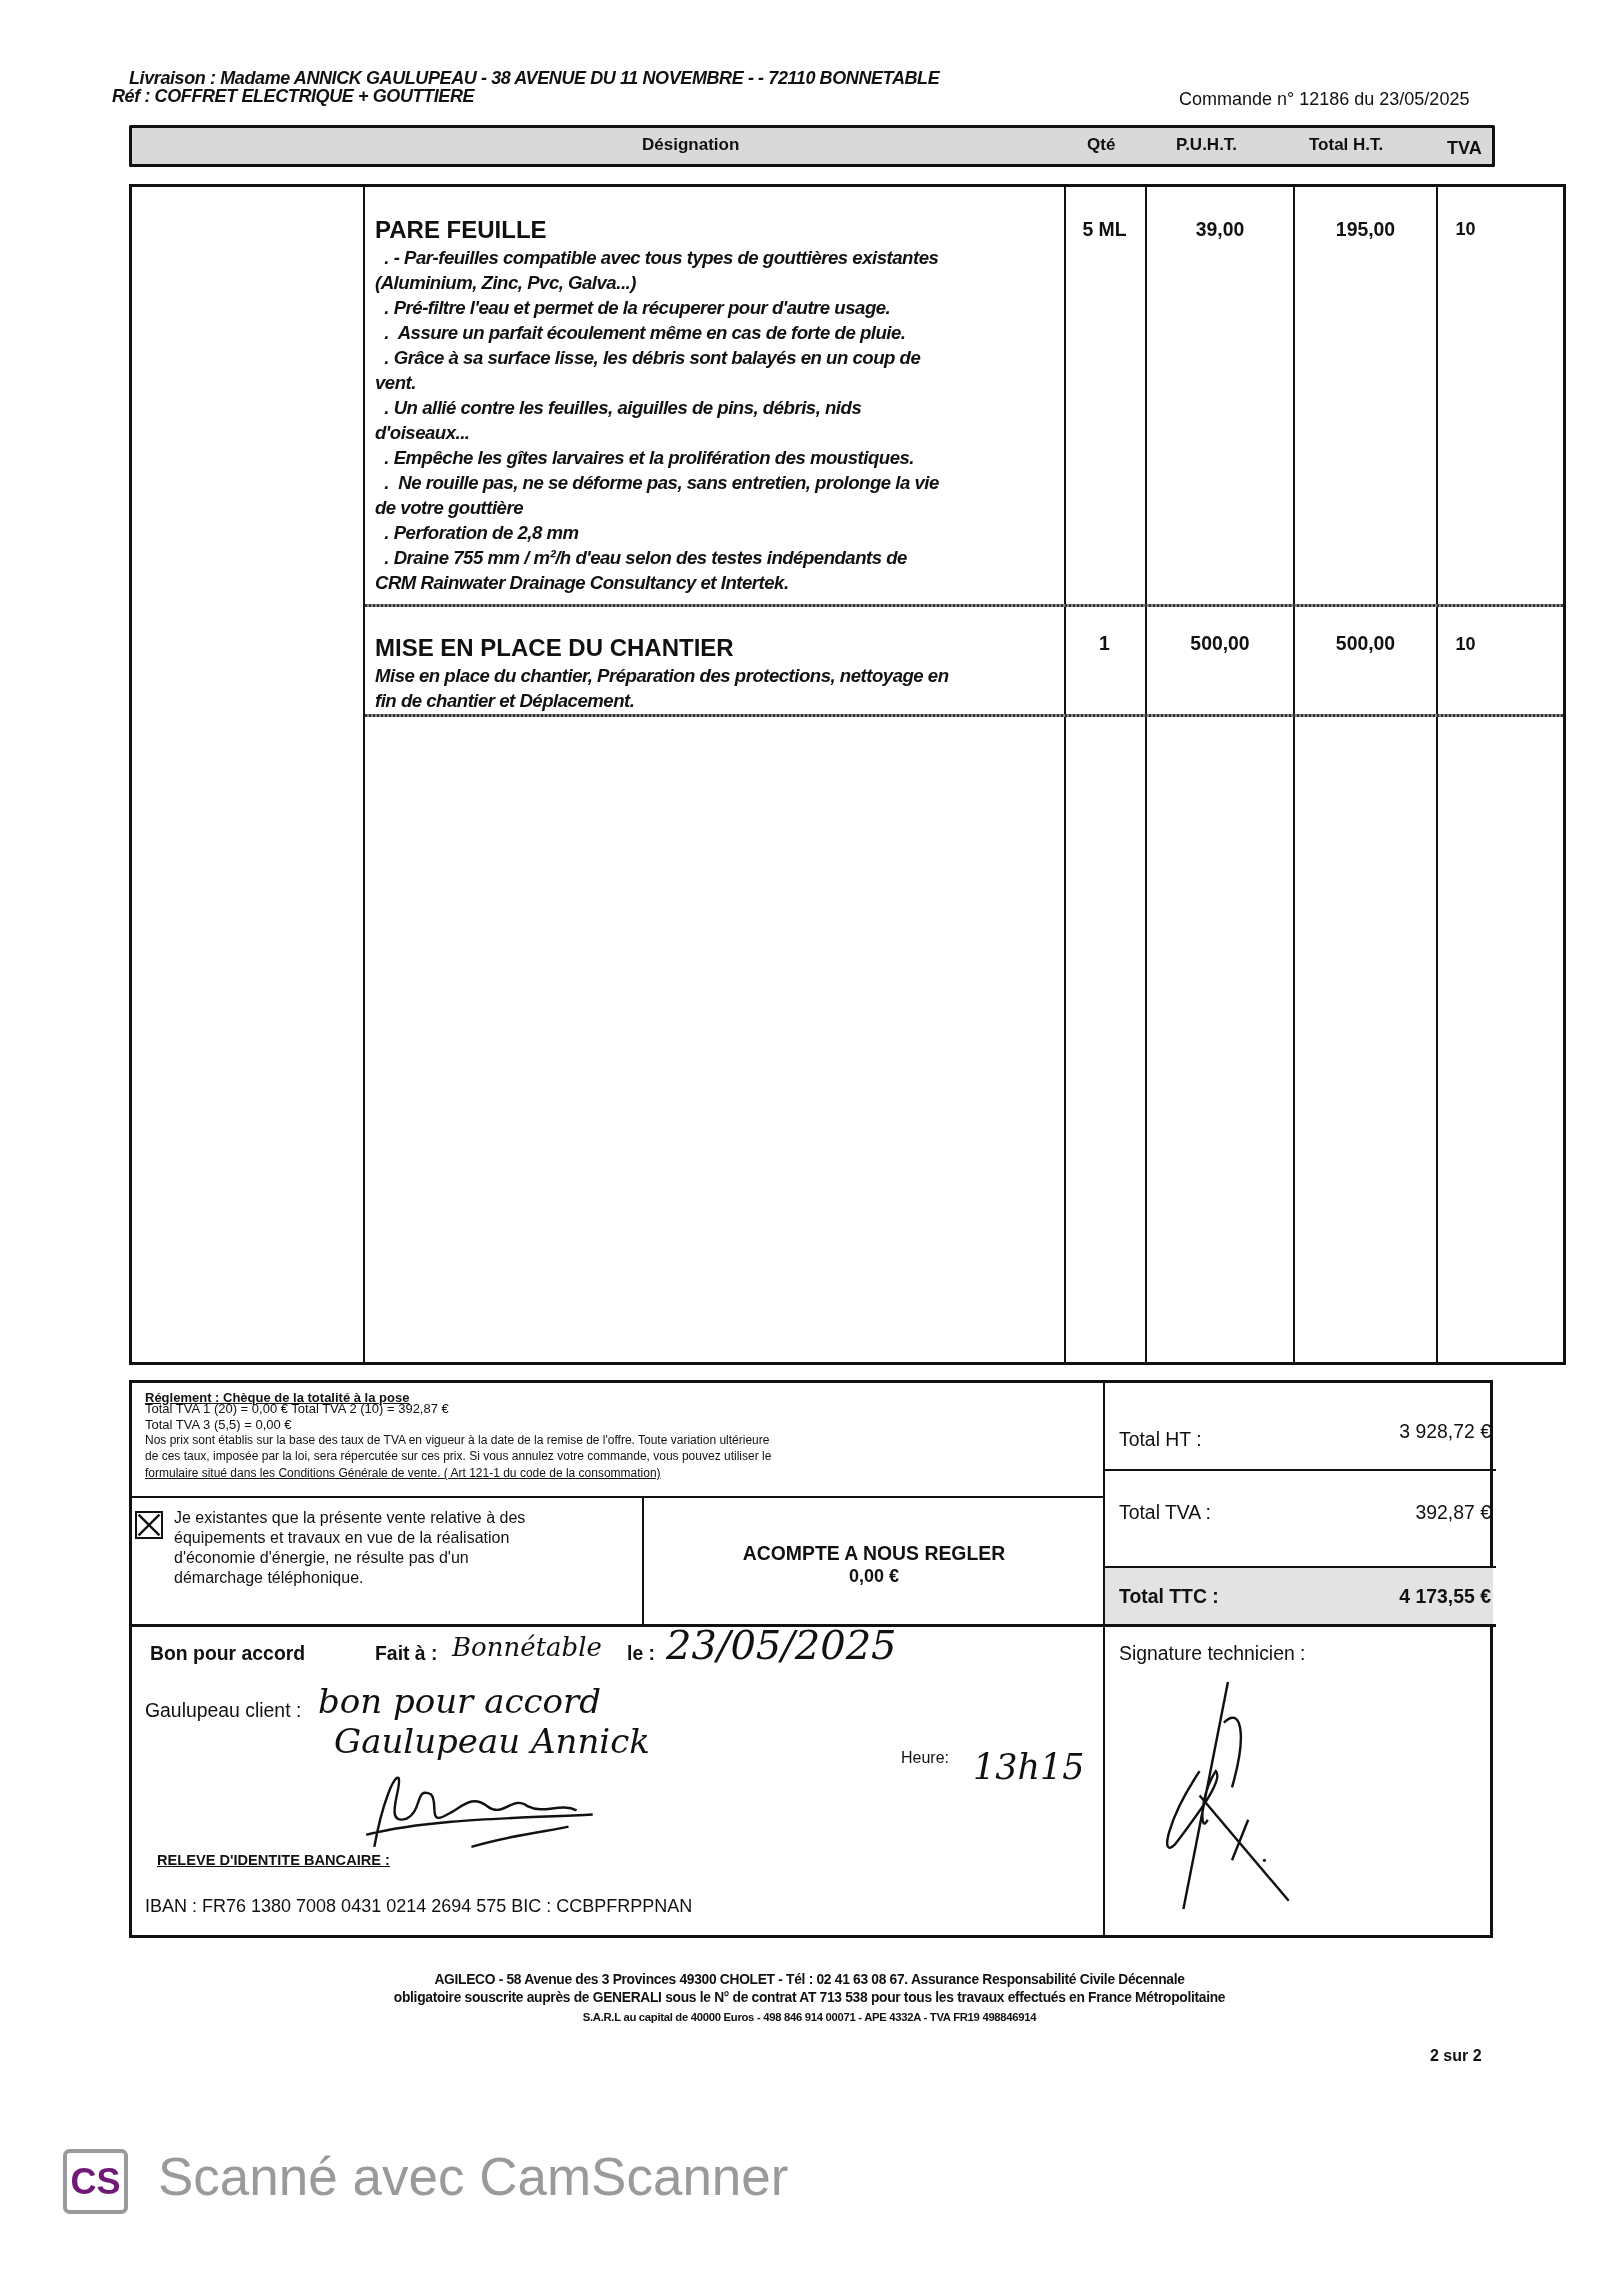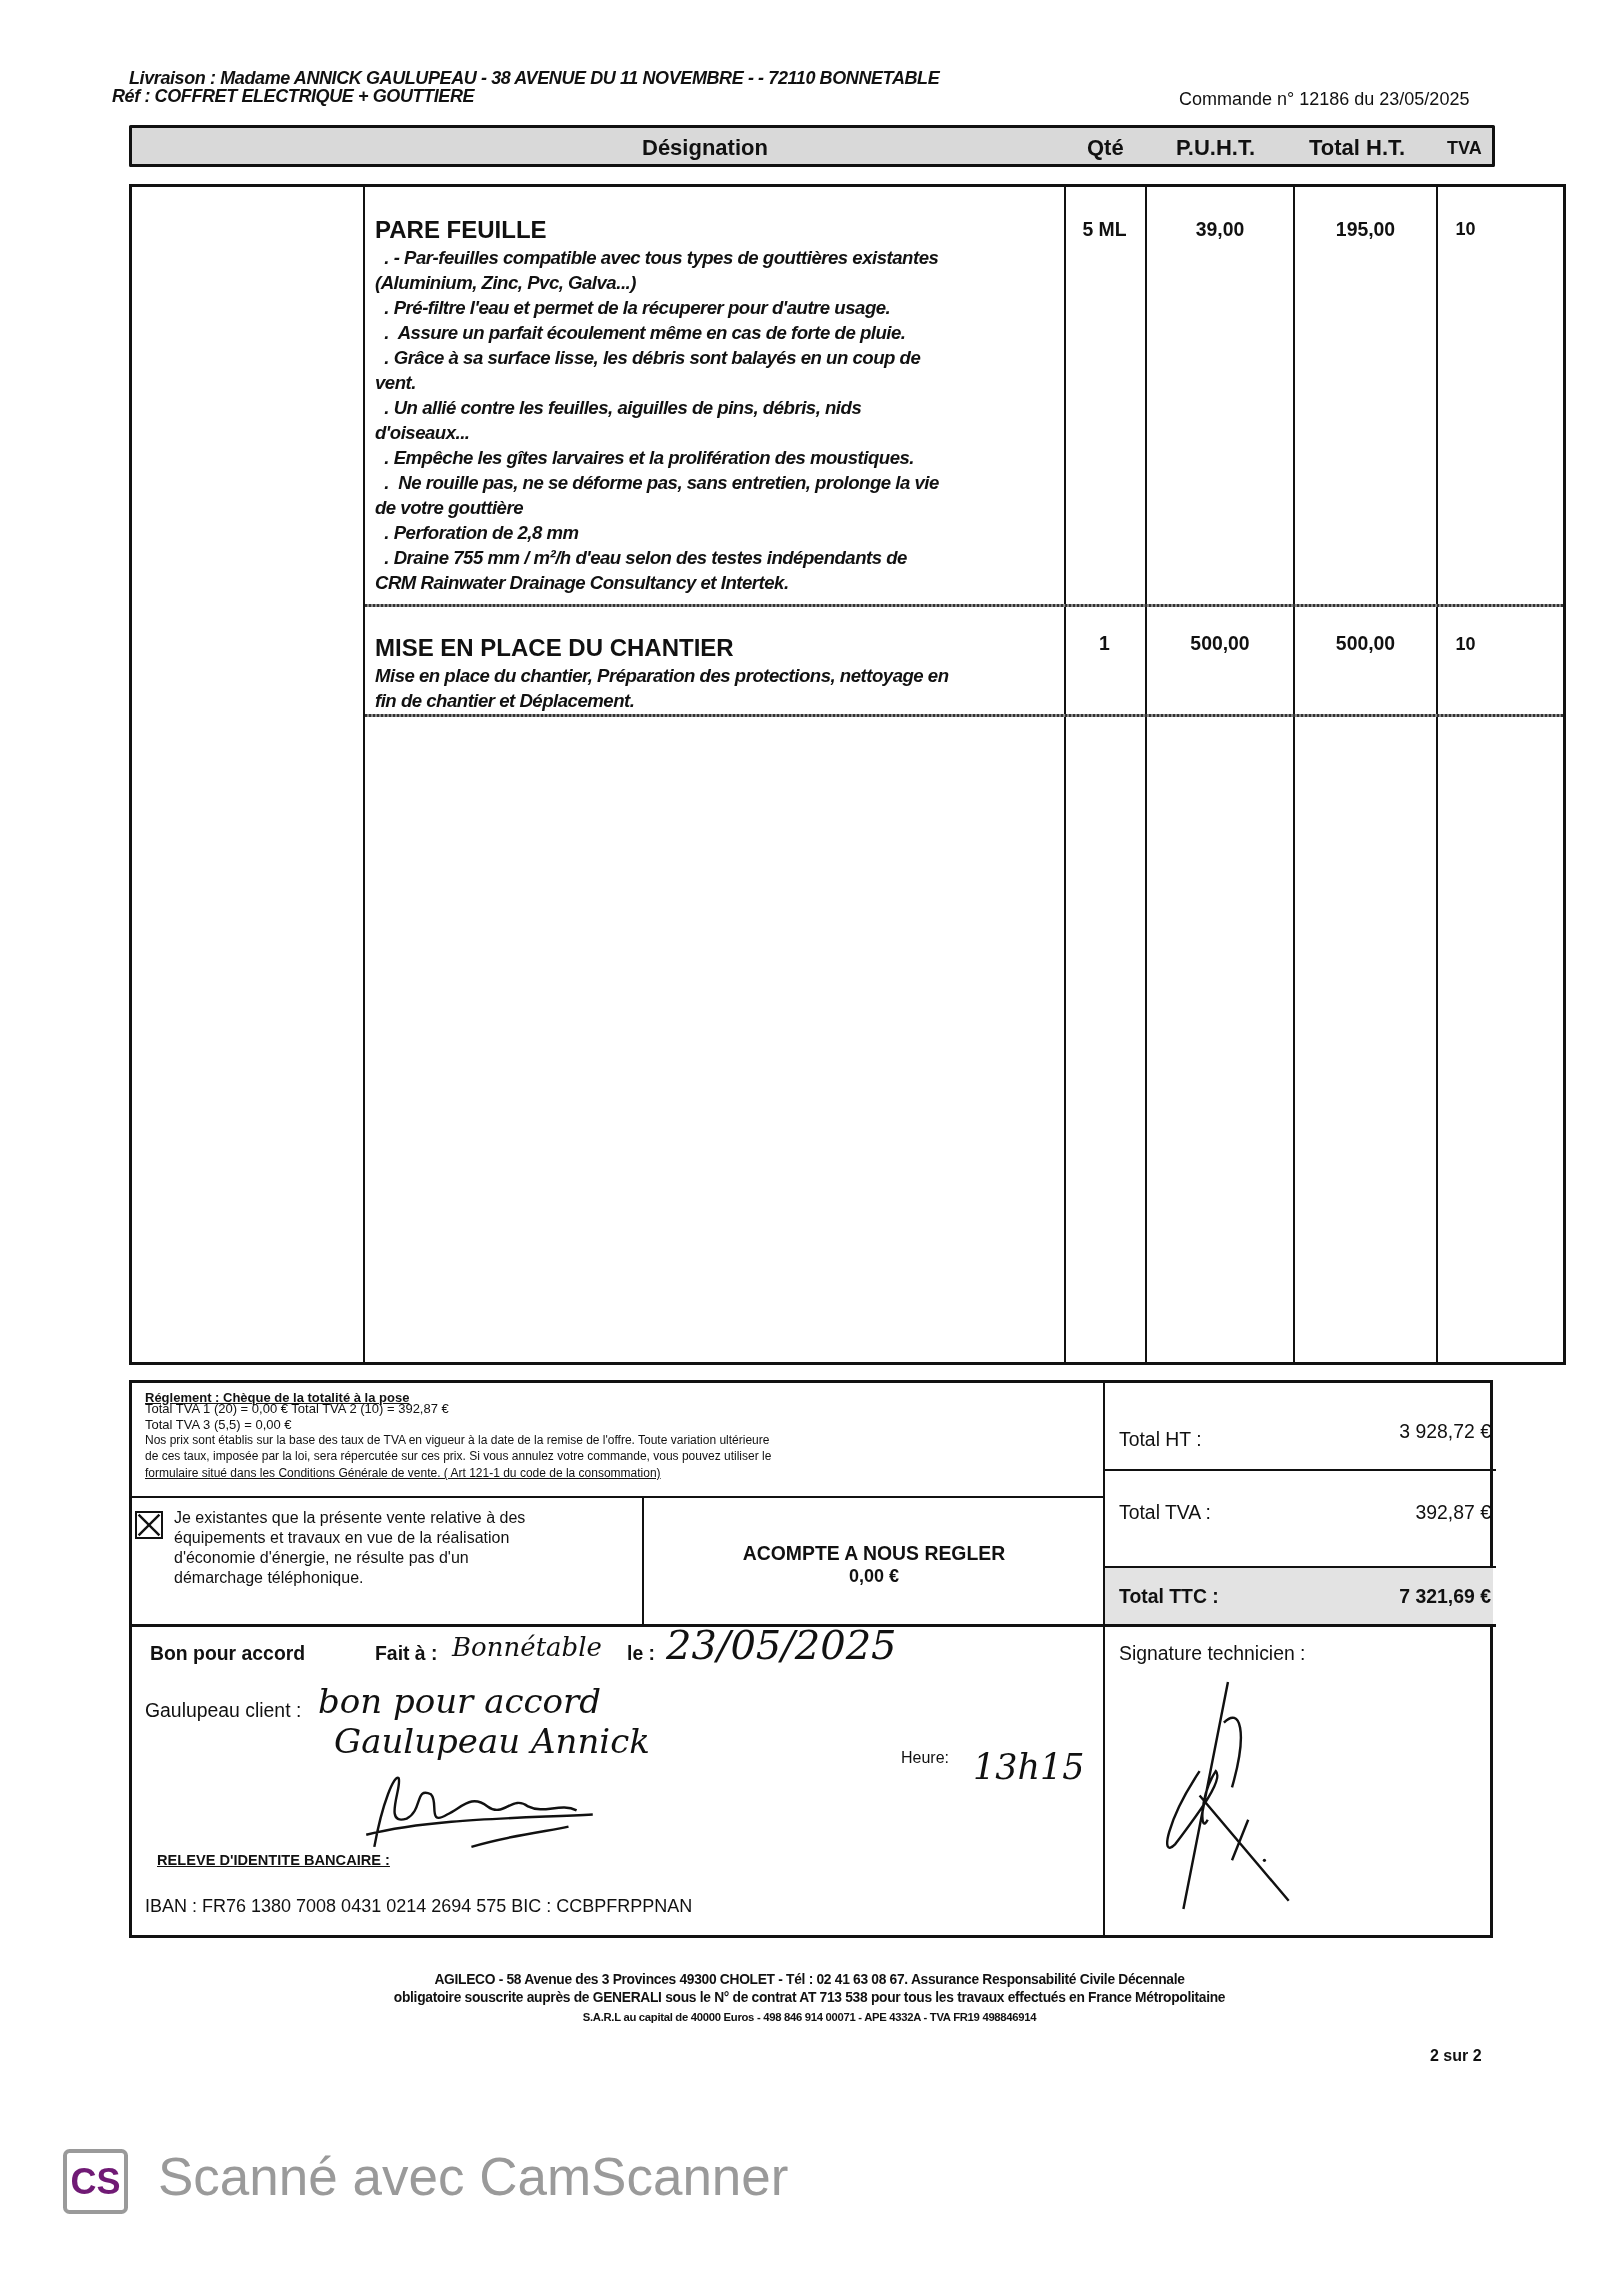--- a/index.html
+++ b/index.html
@@ -7,21 +7,21 @@
     width: 1618px; height: 2273px; background: #ffffff; position: relative;
     font-family: "Liberation Sans", sans-serif; color: #111; overflow: hidden;
   }
   .abs { position: absolute; }
   .hdr-line { font-size: 18px; font-style: italic; font-weight: bold; letter-spacing: -0.4px; }
   .order-ref { font-size: 18px; }
   .thead {
     left: 129px; top: 125px; width: 1366px; height: 42px; border: 3.2px solid #111;
     background: #d9d9d9; box-sizing: border-box; border-radius: 1.6px;
   }
-  .th { position: absolute; top: 6.5px; font-weight: bold; font-size: 22px; }
+  .th { position: absolute; top: 6.5px; font-weight: bold; font-size: 17px; }
   .grid {
     left: 129px; top: 184px; width: 1437px; height: 1181px; border: 3.2px solid #111; box-sizing: border-box;
   }
   .vline { position: absolute; top: 0; bottom: 0; width: 2.4px; background: #111; }
   .hsep { position: absolute; left: 233px; right: 0; height: 3.2px; background: repeating-linear-gradient(90deg,#333 0 2.4px,#888 2.4px 4px); }
   .item-title { font-weight: bold; font-size: 24px; }
   .item-desc { font-style: italic; font-weight: bold; font-size: 18.6px; line-height: 25px; letter-spacing: -0.5px; white-space: pre-wrap; }
   .num { font-weight: bold; font-size: 19.4px; text-align: center; }
   .footer-box { left: 129px; top: 1380px; width: 1364px; height: 558px; border: 3.2px solid #111; box-sizing: border-box; }
   .small-b { font-size: 13px; font-weight: bold; line-height: 15.4px; }
@@ -118,21 +118,21 @@
 démarchage téléphonique.</div>
 
   <div class="abs" style="left:513px; top:159px; width:458px; text-align:center; font-weight:bold; font-size:19.4px;">ACOMPTE A NOUS REGLER</div>
   <div class="abs" style="left:513px; top:183px; width:458px; text-align:center; font-weight:bold; font-size:18px;">0,00 €</div>
 
   <div class="abs tot-label" style="left:987px; top:45px;">Total HT :</div>
   <div class="abs tot-val" style="left:1165px; top:37px; width:194px;">3 928,72 €</div>
   <div class="abs tot-label" style="left:987px; top:118px;">Total TVA :</div>
   <div class="abs tot-val" style="left:1165px; top:118px; width:194px;">392,87 €</div>
   <div class="abs tot-label" style="left:987px; top:202px; font-weight:bold;">Total TTC :</div>
-  <div class="abs tot-val" style="left:1165px; top:202px; width:194px; font-weight:bold;">7 321,69 €</div>
+  <div class="abs tot-val" style="left:1165px; top:202px; width:194px; font-weight:bold;">4 173,55 €</div>
 
   <div class="abs" style="left:18px; top:259px; font-weight:bold; font-size:19.4px;">Bon pour accord</div>
   <div class="abs" style="left:243px; top:259px; font-size:19.4px; font-weight:bold;">Fait à :</div>
   <div class="abs hand" style="left:320px; top:249px; font-size:26px;">Bonnétable</div>
   <div class="abs" style="left:495px; top:259px; font-size:19.4px; font-weight:bold;">le :</div>
   <div class="abs hand" style="left:534px; top:239px; font-size:40px;">23/05/2025</div>
 
   <div class="abs" style="left:13px; top:316px; font-size:19.4px;">Gaulupeau client :</div>
   <div class="abs hand" style="left:186px; top:298px; font-size:34px;">bon pour accord</div>
   <div class="abs hand" style="left:202px; top:338px; font-size:34px;">Gaulupeau Annick</div>

